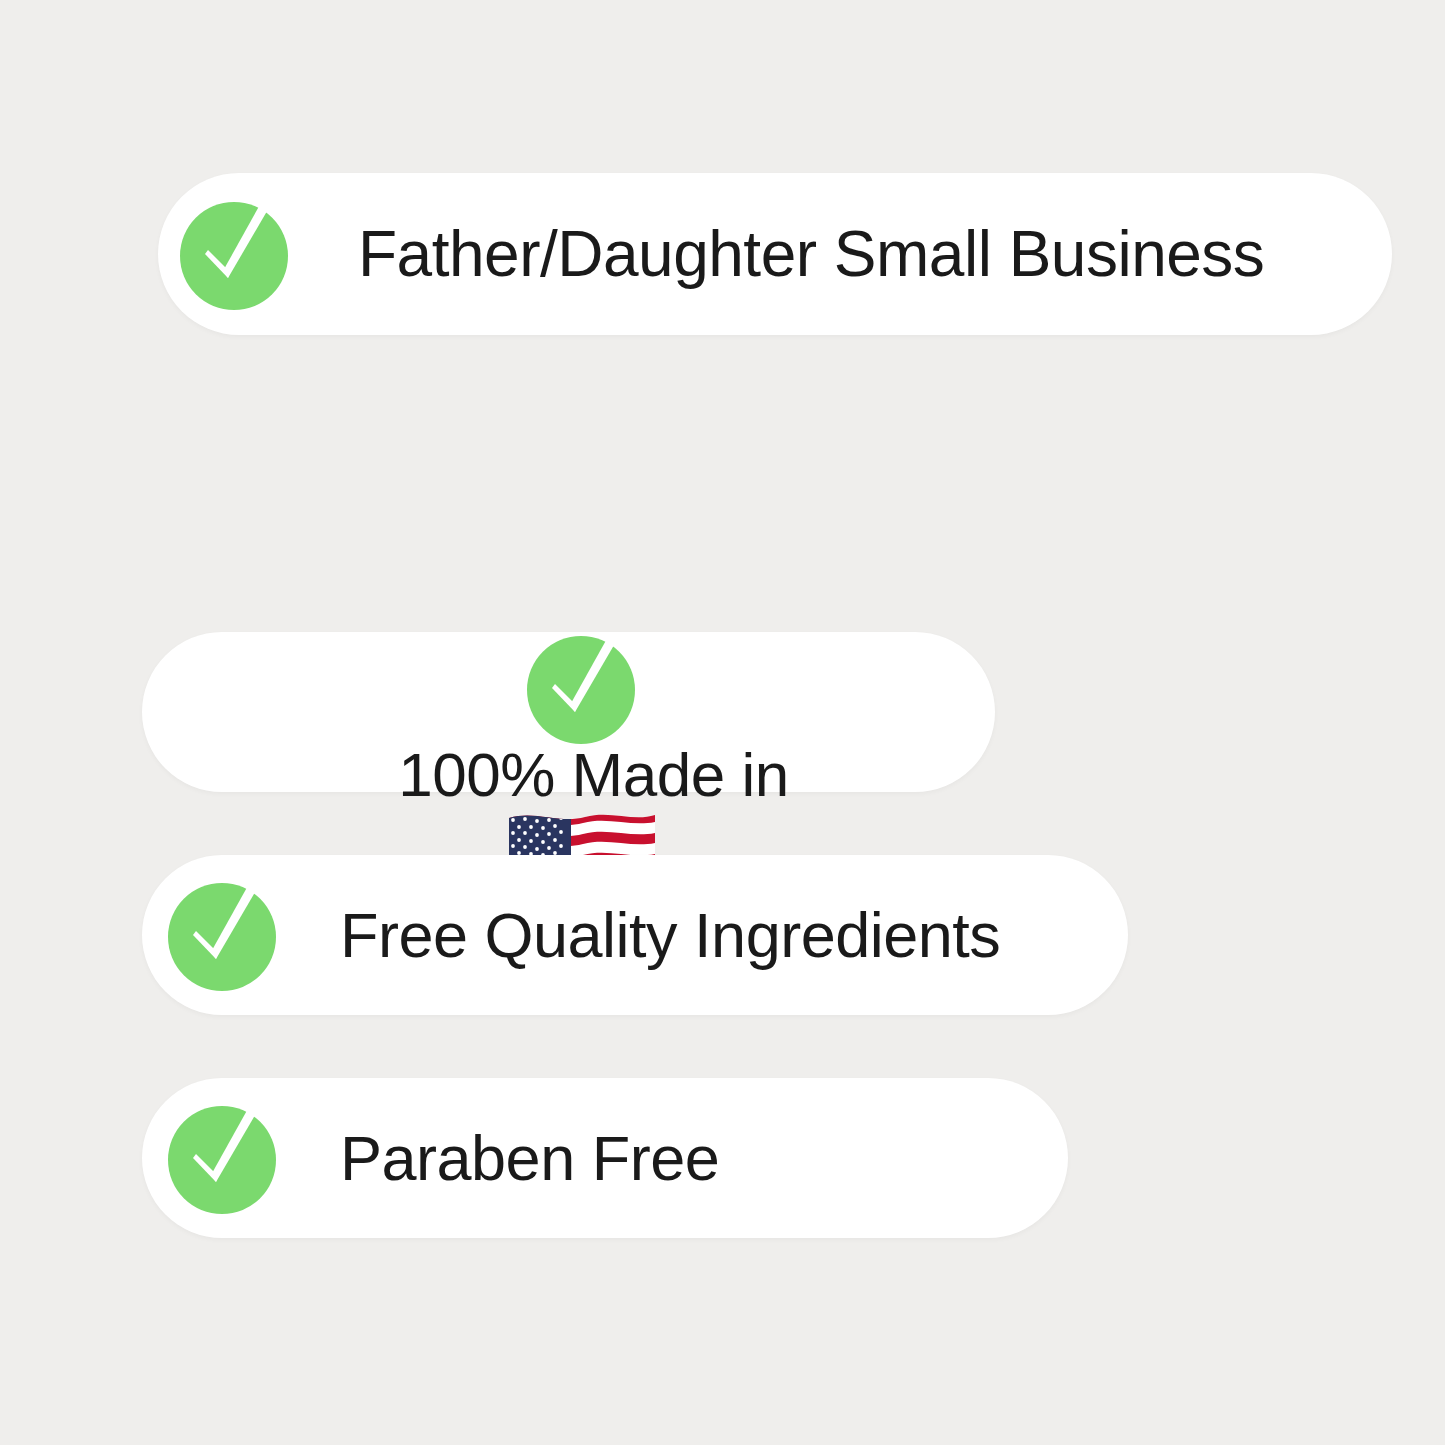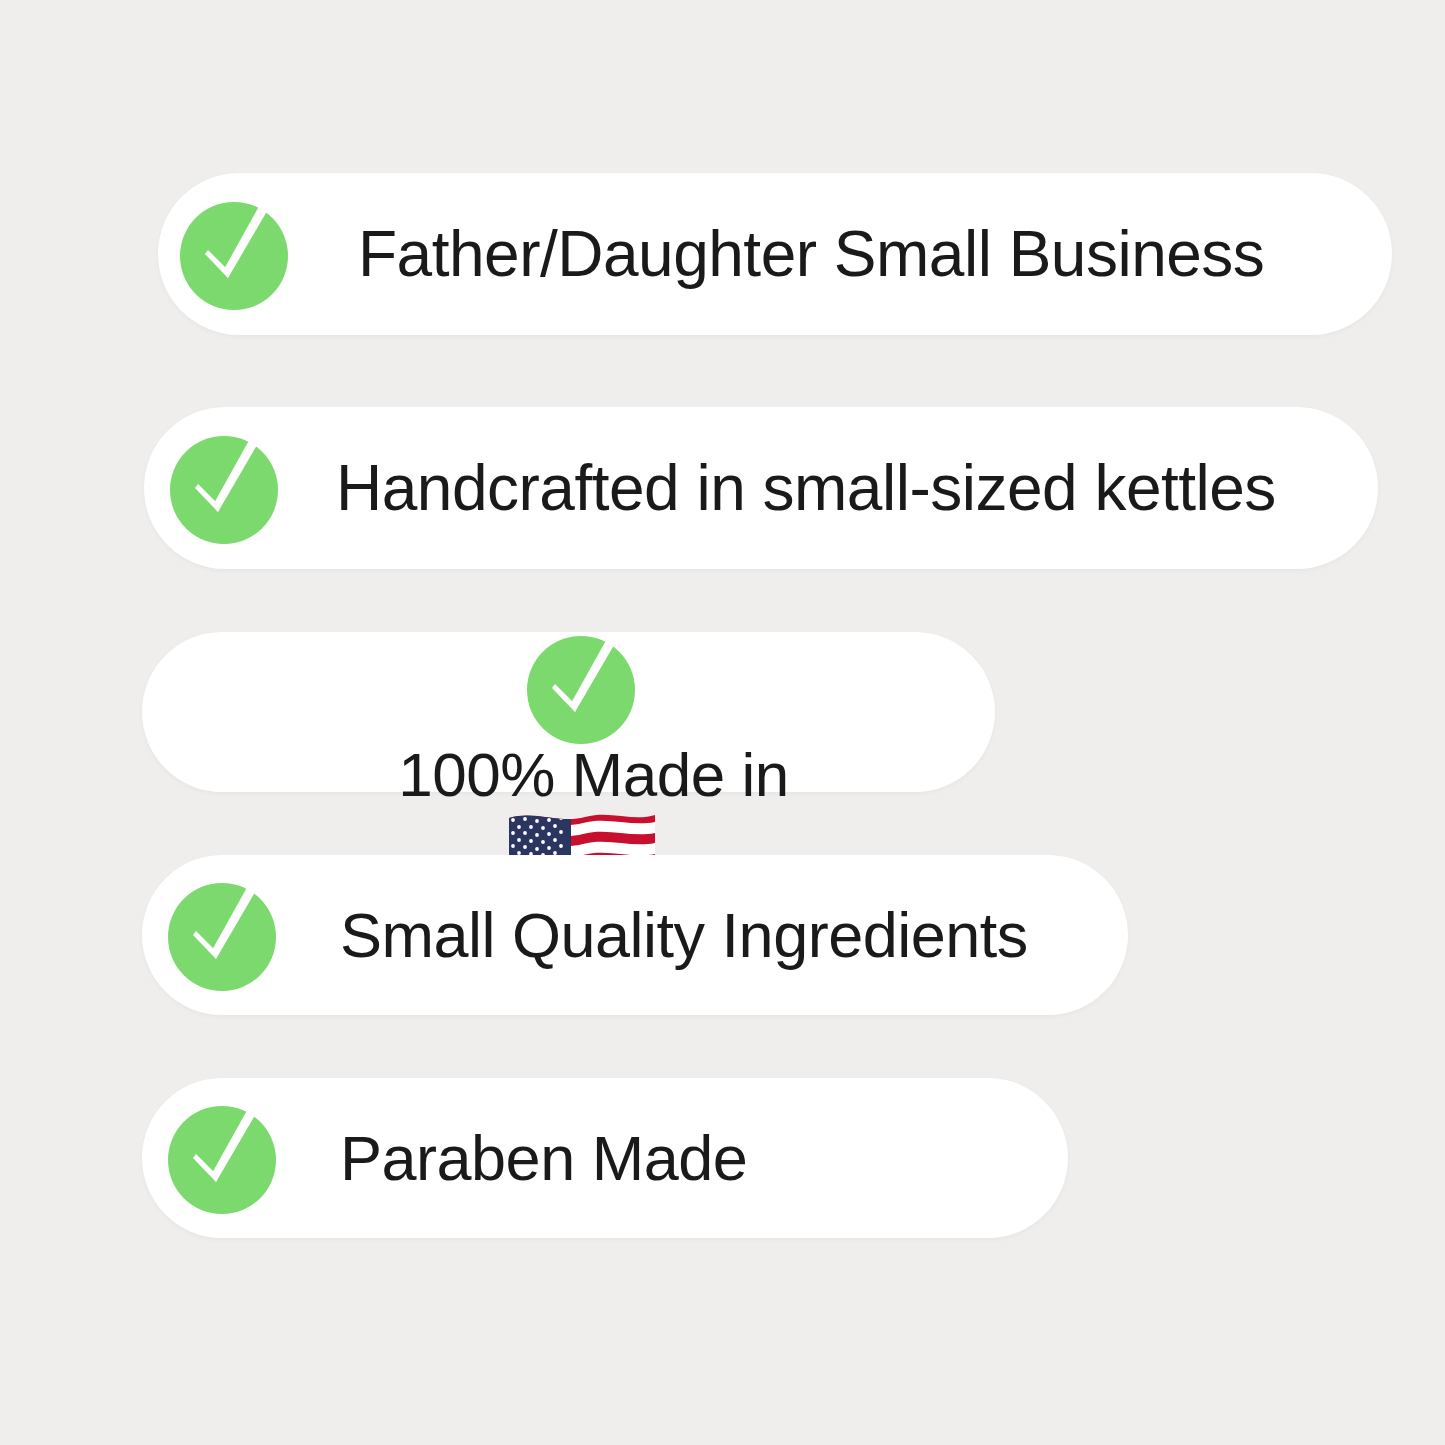--- a/index.html
+++ b/index.html
@@ -93,30 +93,20 @@
     <span class="check-badge">
       <svg viewBox="0 0 112 112" xmlns="http://www.w3.org/2000/svg">
         <circle cx="56" cy="58" r="54" fill="#7bd96e"></circle>
         <path d="M27 56 L30 52 L52 74 L50 80 Z" fill="#ffffff"></path>
         <path d="M50 80 L45 73 L84 3 L92 8 Z" fill="#ffffff"></path>
       </svg>
     </span>
     <span class="row-label">Father/Daughter Small Business</span>
   </div>
 
-  <div class="feature-row row-2">
-    <span class="check-badge">
-      <svg viewBox="0 0 112 112" xmlns="http://www.w3.org/2000/svg">
-        <circle cx="56" cy="58" r="54" fill="#7bd96e"></circle>
-        <path d="M27 56 L30 52 L52 74 L50 80 Z" fill="#ffffff"></path>
-        <path d="M50 80 L45 73 L84 3 L92 8 Z" fill="#ffffff"></path>
-      </svg>
-    </span>
-    <span class="row-label">Handcrafted in small-sized kettles</span>
-  </div>
 
   <div class="feature-row row-3">
     <span class="check-badge">
       <svg viewBox="0 0 112 112" xmlns="http://www.w3.org/2000/svg">
         <circle cx="56" cy="58" r="54" fill="#7bd96e"></circle>
         <path d="M27 56 L30 52 L52 74 L50 80 Z" fill="#ffffff"></path>
         <path d="M50 80 L45 73 L84 3 L92 8 Z" fill="#ffffff"></path>
       </svg>
     </span>
     <span class="row-label">100% Made in</span>
@@ -173,27 +163,27 @@
   </div>
 
   <div class="feature-row row-4">
     <span class="check-badge">
       <svg viewBox="0 0 112 112" xmlns="http://www.w3.org/2000/svg">
         <circle cx="56" cy="58" r="54" fill="#7bd96e"></circle>
         <path d="M27 56 L30 52 L52 74 L50 80 Z" fill="#ffffff"></path>
         <path d="M50 80 L45 73 L84 3 L92 8 Z" fill="#ffffff"></path>
       </svg>
     </span>
-    <span class="row-label">Small Quality Ingredients</span>
+    <span class="row-label">Free Quality Ingredients</span>
   </div>
 
   <div class="feature-row row-5">
     <span class="check-badge">
       <svg viewBox="0 0 112 112" xmlns="http://www.w3.org/2000/svg">
         <circle cx="56" cy="58" r="54" fill="#7bd96e"></circle>
         <path d="M27 56 L30 52 L52 74 L50 80 Z" fill="#ffffff"></path>
         <path d="M50 80 L45 73 L84 3 L92 8 Z" fill="#ffffff"></path>
       </svg>
     </span>
-    <span class="row-label">Paraben Made</span>
+    <span class="row-label">Paraben Free</span>
   </div>
 
 </div>
 
 </body></html>

